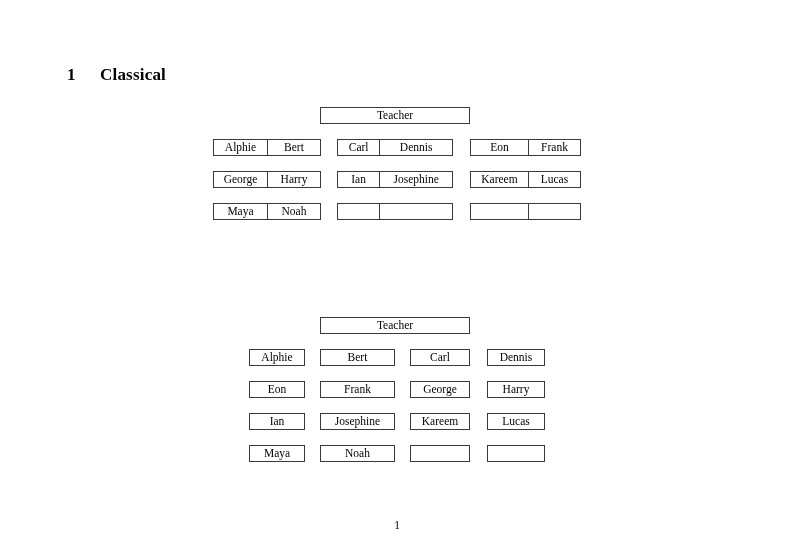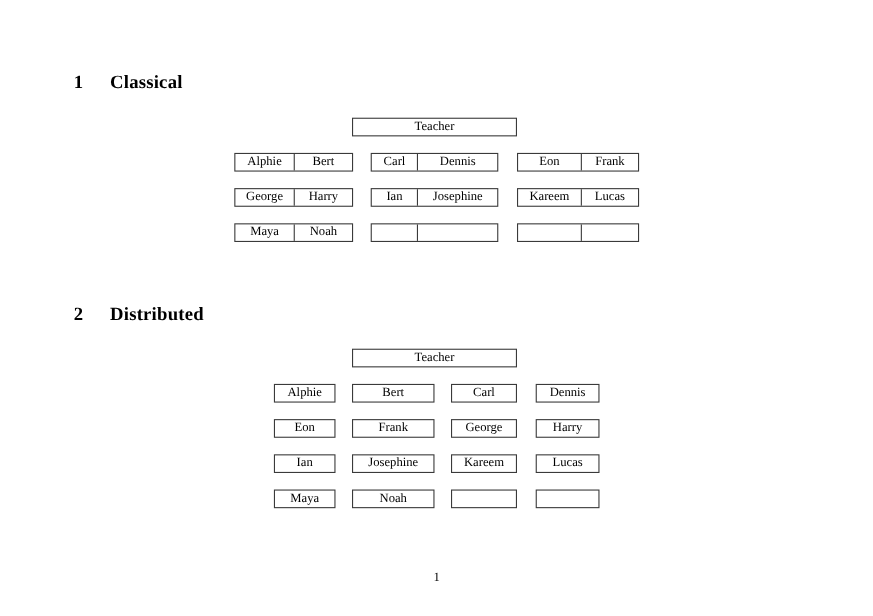--- a/index.html
+++ b/index.html
@@ -138,23 +138,20 @@
   </div>
   <div class="pair-group" style="left:470px; top:171px; width:111px;">
     <div class="pair-cell" style="width:58px;">Kareem</div>
     <div class="pair-cell cell-right" style="width:53px;">Lucas</div>
   </div>
   <div class="pair-group" style="left:470px; top:203px; width:111px;">
     <div class="pair-cell" style="width:58px;"></div>
     <div class="pair-cell cell-right" style="width:53px;"></div>
   </div>
 
-  <div class="section-heading" id="heading-distributed">
-    <span class="sec-num">2</span><span class="sec-title">Distributed</span>
-  </div>
 
   <div class="node-box teacher-box" style="left:320px; top:317px; width:150px;">Teacher</div>
 
   <div class="node-box" style="left:249px; top:349px; width:56px; height:17px;">Alphie</div>
   <div class="node-box" style="left:320px; top:349px; width:75px; height:17px;">Bert</div>
   <div class="node-box" style="left:410px; top:349px; width:60px; height:17px;">Carl</div>
   <div class="node-box" style="left:487px; top:349px; width:58px; height:17px;">Dennis</div>
 
   <div class="node-box" style="left:249px; top:381px; width:56px; height:17px;">Eon</div>
   <div class="node-box" style="left:320px; top:381px; width:75px; height:17px;">Frank</div>

